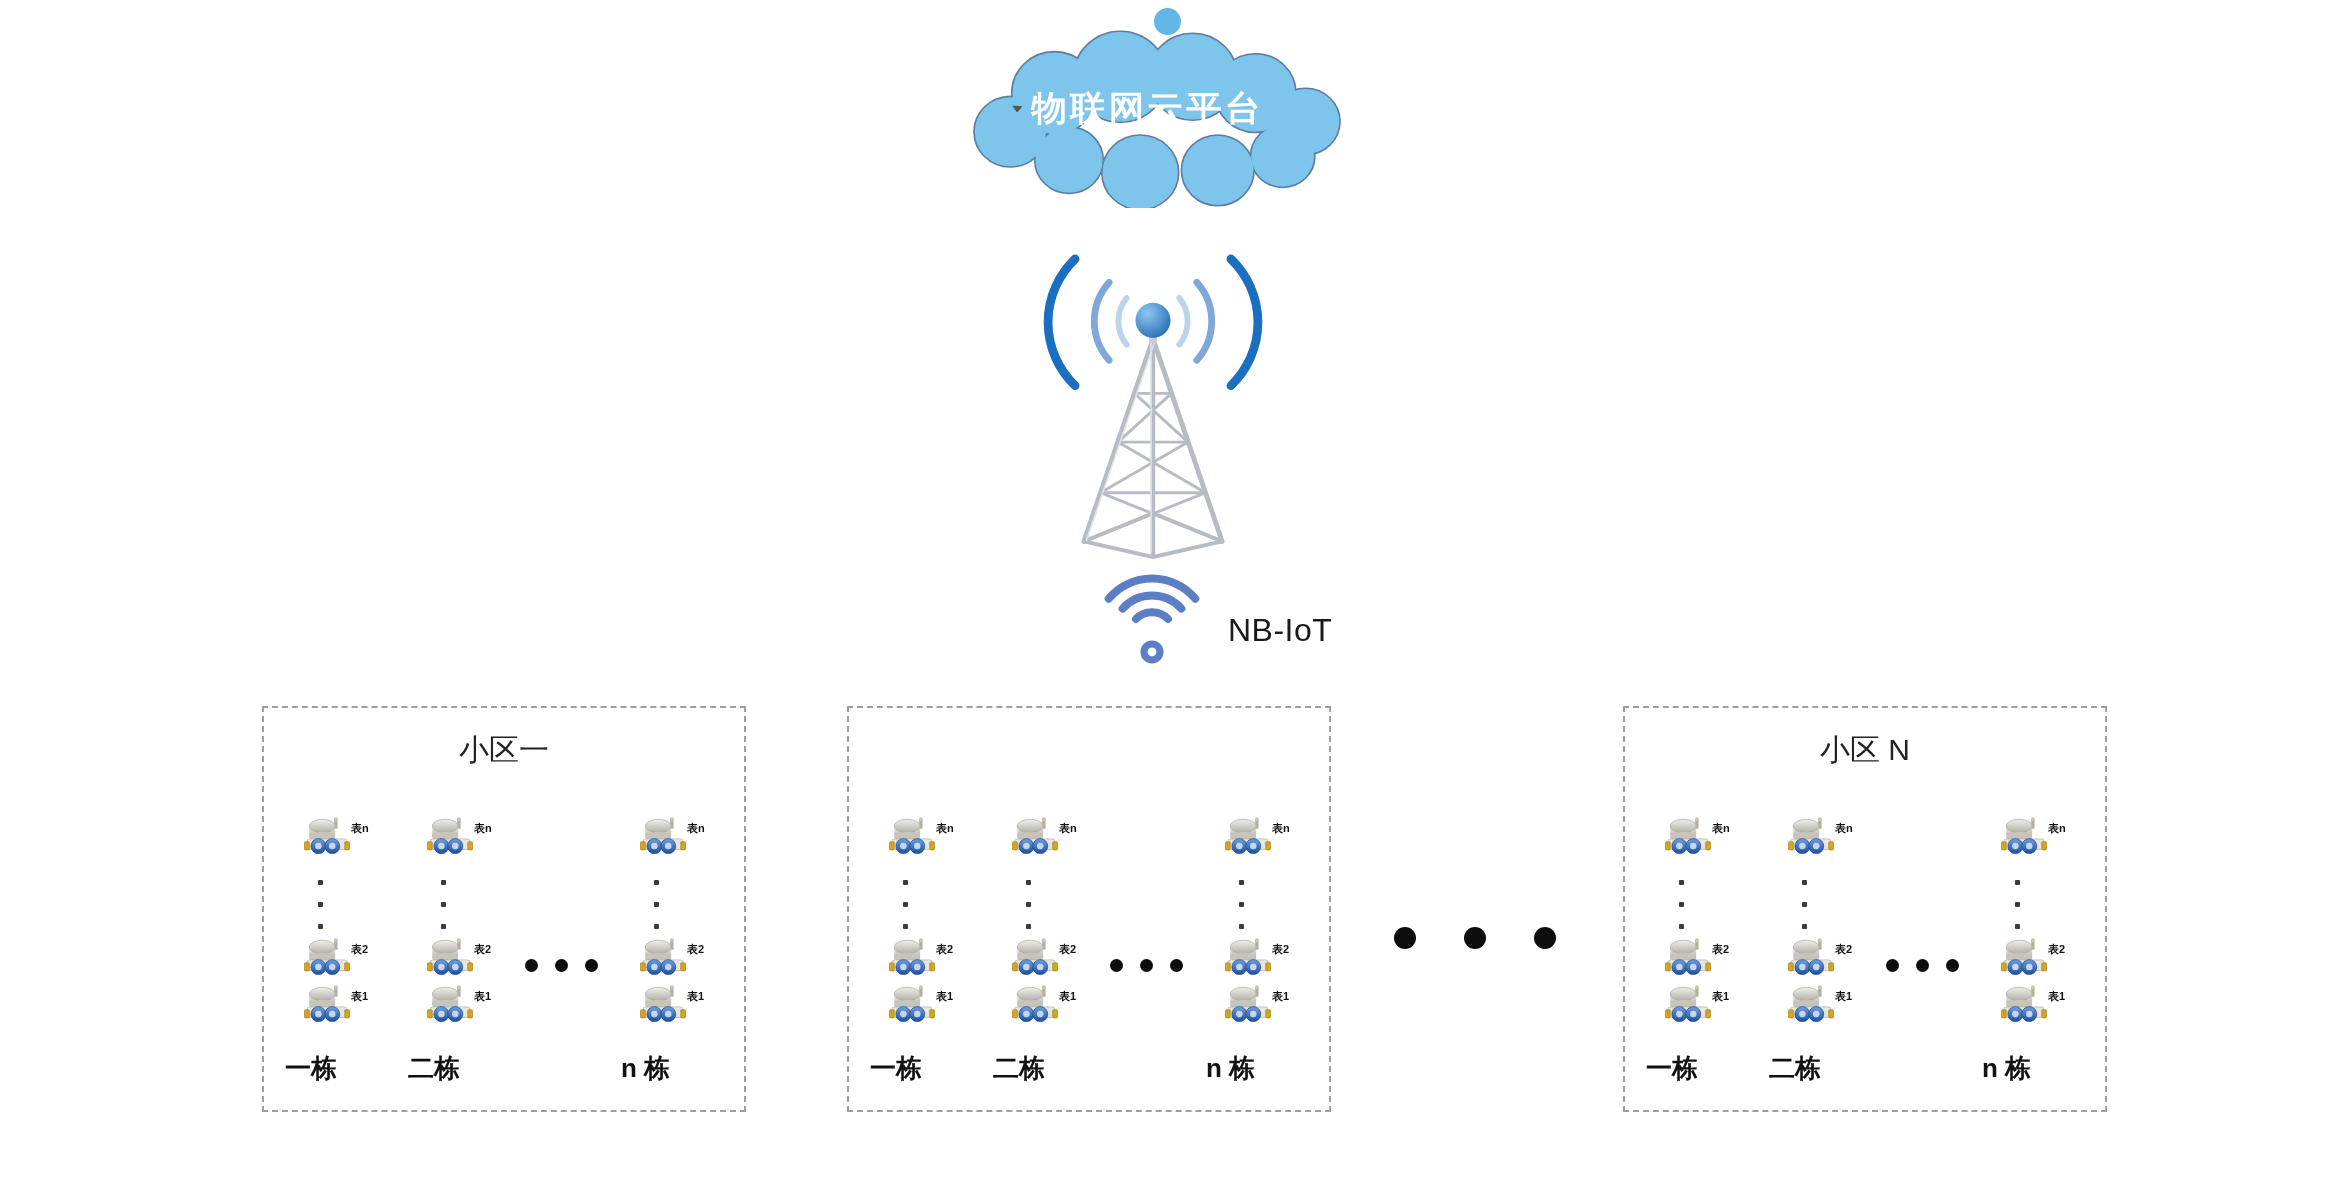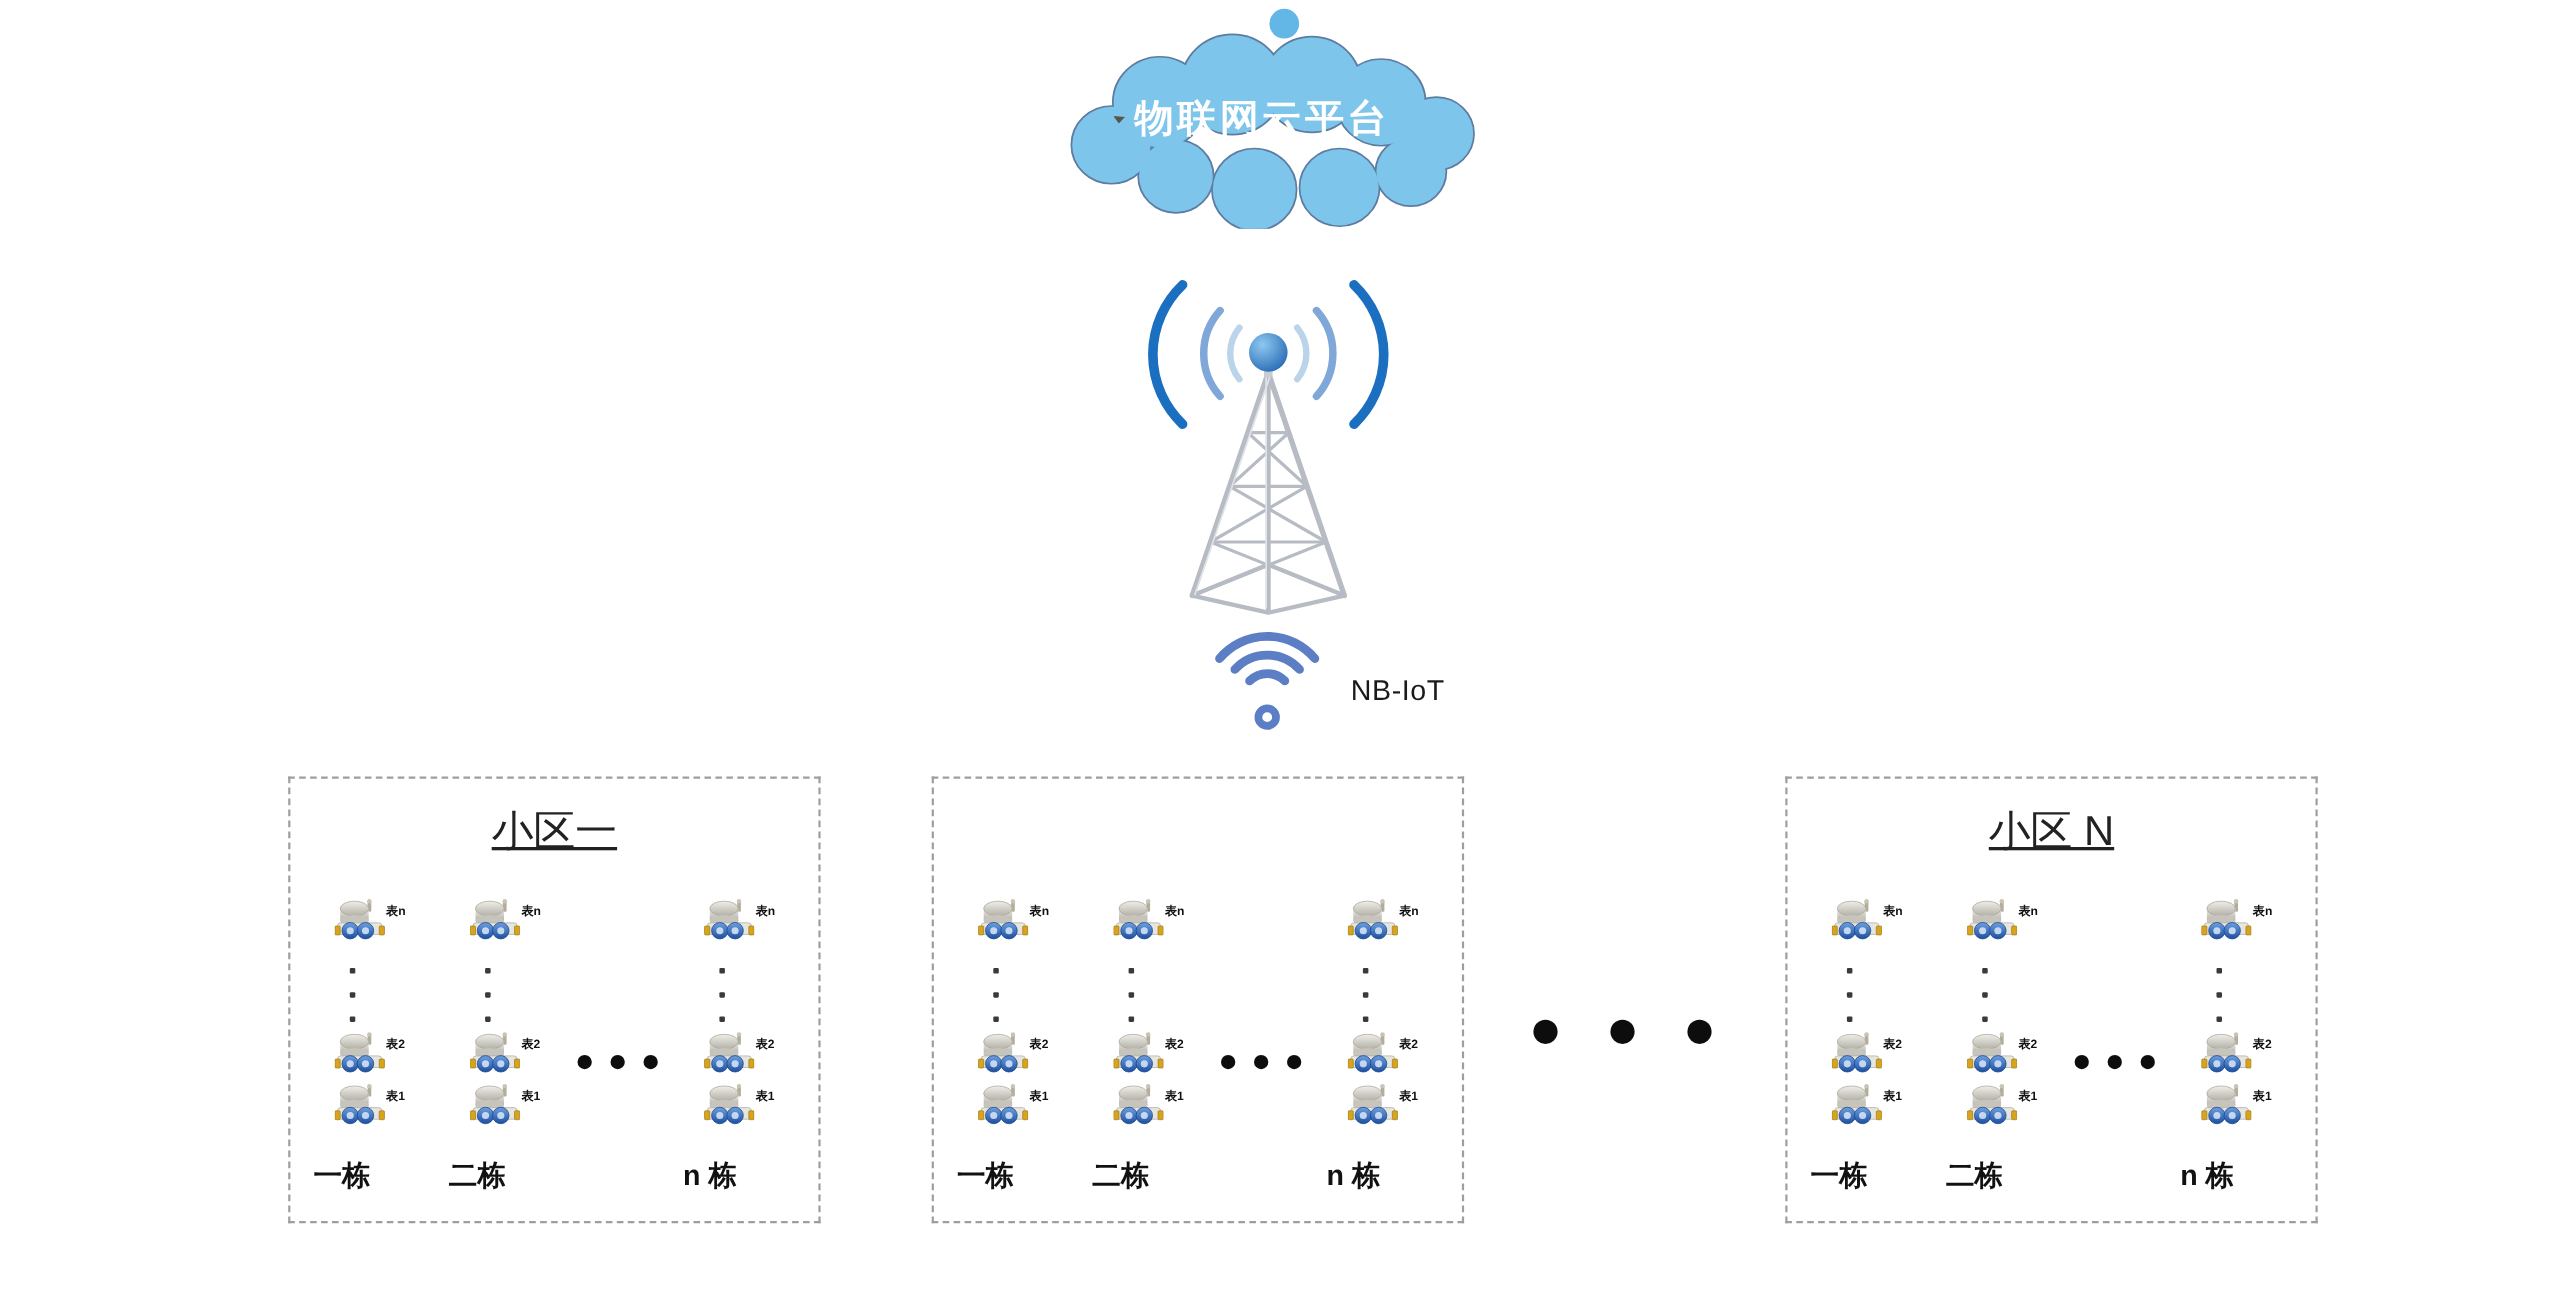--- a/index.html
+++ b/index.html
@@ -11,26 +11,26 @@
   .cloud{position:absolute;left:958px;top:30px;}
   .cloud-dot{position:absolute;left:1154px;top:8px;width:27px;height:27px;border-radius:50%;background:#62B7E6;}
   .speck{position:absolute;left:1013px;top:104px;width:10px;height:8px;background:#56564e;
          clip-path:polygon(0 0,100% 45%,30% 100%);transform:rotate(-15deg);}
 
   
   .tower{position:absolute;left:1041px;top:253px;}
 
   
   .wifi{position:absolute;left:1086px;top:571px;}
-  .nbiot{position:absolute;left:1228px;top:612px;font-size:26px;letter-spacing:.5px;color:#1a1a1a;}
+  .nbiot{position:absolute;left:1228px;top:612px;font-size:32px;letter-spacing:.5px;color:#1a1a1a;}
 
   
   .box{position:absolute;top:706px;width:484px;height:406px;border:2px dashed #9e9e9e;box-sizing:border-box;background:#ffffff;}
   .title{position:absolute;top:22px;left:0;width:100%;margin:0;text-align:center;
-         font-size:38px;font-weight:500;color:#222222;text-decoration:underline;}
+         font-size:30px;font-weight:500;color:#222222;}
   .col{position:absolute;top:108px;width:76px;height:300px;text-decoration:underline;}
   .mu{position:absolute;left:0;width:76px;height:46px;}
   .mi{position:absolute;left:0;top:0;}
   .ml{position:absolute;left:47px;top:5px;font-size:11px;font-weight:600;color:#111111;white-space:nowrap;}
   .vdots{position:absolute;left:14px;top:64px;display:flex;flex-direction:column;gap:17px;}
   .vdots i{width:5px;height:5px;background:#3a3a3a;border-radius:1px;}
   .blabel{position:absolute;top:235px;left:-19px;width:100px;text-align:left;
           font-size:26px;font-weight:600;color:#111111;white-space:nowrap;}
   .hdots{position:absolute;top:251px;left:261px;display:flex;gap:17px;}
   .hdots i{width:13px;height:13px;border-radius:50%;background:#0d0d0d;}

